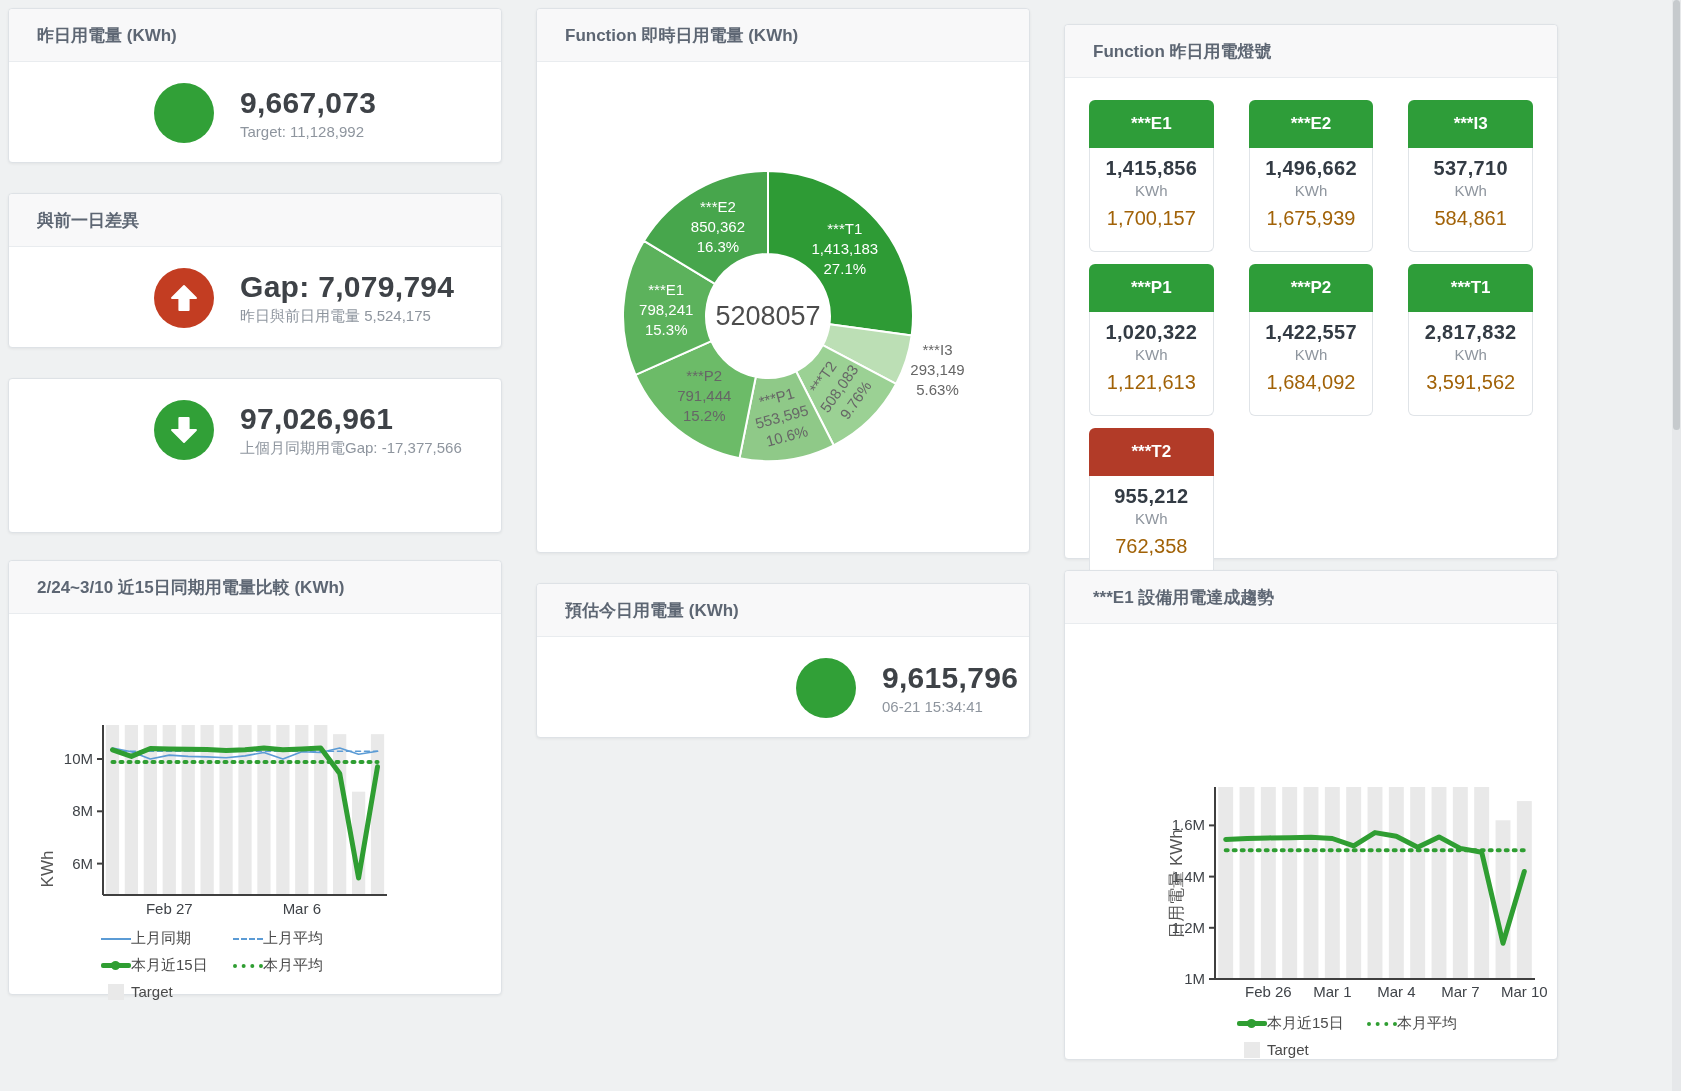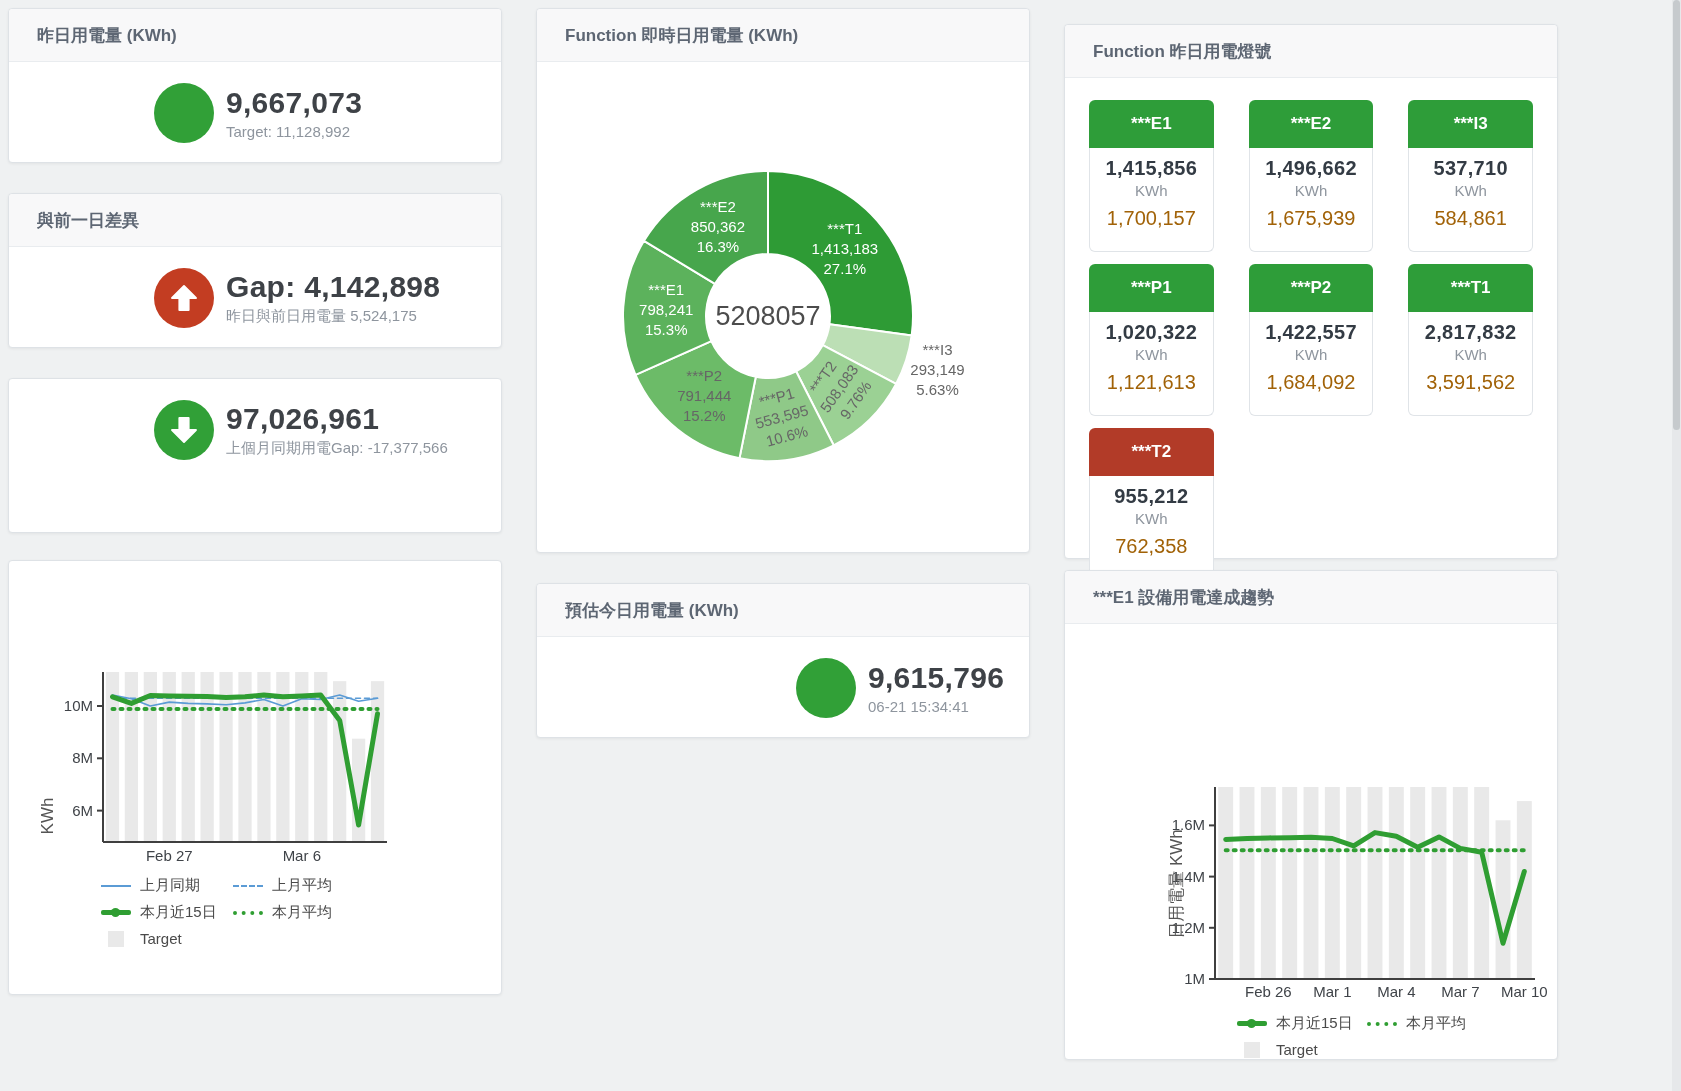--- a/index.html
+++ b/index.html
@@ -2,37 +2,37 @@
 <html><head>
 <meta charset="utf-8">
 <style>
   html,body{margin:0;padding:0;background:#eff1f2;font-family:"Liberation Sans","DejaVu Sans",sans-serif;}
   .page{position:relative;width:1681px;height:1091px;overflow:hidden;}
   .card{position:absolute;background:#fff;border:1px solid #dee2e6;border-radius:4px;
         box-shadow:0 1px 3px rgba(0,0,0,.06);box-sizing:border-box;}
   .card-header{height:52px;display:flex;align-items:center;padding:0 28px;background:#f8f8f9;
         border-bottom:1px solid #e9ecef;border-radius:4px 4px 0 0;font-size:17px;font-weight:bold;color:#5d6673;}
   
-  .kpi{display:flex;align-items:center;height:calc(100% - 52px);padding-left:145px;gap:12px;box-sizing:border-box;}
+  .kpi{display:flex;align-items:center;height:calc(100% - 52px);padding-left:145px;gap:26px;box-sizing:border-box;}
   .kpi--offset{padding-left:259px;}
   .kpi-icon{width:60px;height:60px;border-radius:50%;flex:none;display:flex;align-items:center;justify-content:center;}
   .kpi-value{font-size:30px;font-weight:bold;color:#3e4247;letter-spacing:.3px;white-space:nowrap;}
   .kpi-sub{font-size:15px;color:#8e959e;margin-top:3px;white-space:nowrap;}
   
   .tiles{display:grid;grid-template-columns:repeat(3,1fr);column-gap:35px;row-gap:12px;padding:22px 24px 0;}
   .tile-header{height:48px;border-radius:6px 6px 0 0;display:flex;align-items:center;justify-content:center;
         color:#fff;font-size:17px;font-weight:bold;}
   .tile-body{border:1px solid #e0e4e8;border-top:none;border-radius:0 0 6px 6px;text-align:center;padding:9px 4px 21px;background:#fff;}
   .tile-value{font-size:20px;font-weight:bold;color:#333b44;letter-spacing:.3px;}
   .tile-unit{font-size:15px;color:#8e959e;margin-top:2px;}
   .tile-target{font-size:20px;color:#a16207;margin-top:8px;}
   
   .legend{margin-top:10px;font-size:15px;color:#4a4a4a;}
   .legend-row{display:flex;margin-bottom:8px;}
-  .legend-item{display:flex;align-items:center;gap:9px;width:132px;flex:none;}
+  .legend-item{display:flex;align-items:center;width:132px;flex:none;}
   .legend--trend .legend-item{width:130px;}
   .sw{display:inline-block;width:30px;flex:none;position:relative;}
   svg{display:block;}
   .scroll-track{position:absolute;right:0;top:0;width:9px;height:1091px;background:#e6e8ea;}
   .scroll-thumb{position:absolute;left:1px;top:0;width:7px;height:430px;background:#c6cacd;border-radius:4px;}
 </style>
 </head>
 <body>
 
 <div class="page">
@@ -50,41 +50,42 @@
 
   <section class="card" style="left:8px;top:193px;width:494px;height:155px">
     <div class="card-header">與前一日差異</div>
     <div class="kpi">
       <div class="kpi-icon" style="background: rgb(195, 61, 34);">
         <svg viewBox="0 0 24 24" width="32" height="32" aria-hidden="true">
           <path d="M12 3 L21 12 H15.5 V21 H8.5 V12 H3 Z" fill="#ffffff" stroke="#ffffff" stroke-width="1.4" stroke-linejoin="round"></path>
         </svg>
       </div>
       <div>
-        <div class="kpi-value">Gap: 4,142,898</div>
+        <div class="kpi-value">Gap: 7,079,794</div>
         <div class="kpi-sub">昨日與前日用電量 5,524,175</div>
       </div>
     </div>
   </section>
 
   <section class="card" style="left:8px;top:378px;width:494px;height:155px">
     <div class="kpi">
       <div class="kpi-icon" style="background: rgb(49, 160, 55);">
         <svg viewBox="0 0 24 24" width="32" height="32" aria-hidden="true">
           <path d="M12 3 L21 12 H15.5 V21 H8.5 V12 H3 Z" transform="rotate(180 12 12)" fill="#ffffff" stroke="#ffffff" stroke-width="1.4" stroke-linejoin="round"></path>
         </svg>
       </div>
       <div>
         <div class="kpi-value">97,026,961</div>
         <div class="kpi-sub">上個月同期用電Gap: -17,377,566</div>
       </div>
     </div>
   </section>
 
   <section class="card" style="left:8px;top:560px;width:494px;height:435px">
+    <div class="card-header">2/24~3/10 近15日同期用電量比較 (KWh)</div>
     <svg id="compare-svg" width="492" height="305">
         <rect x="96.84" y="111" width="13.253333333333332" height="170" fill="#e9e9e9"></rect>
         <rect x="115.77333333333334" y="111" width="13.253333333333332" height="170" fill="#e9e9e9"></rect>
         <rect x="134.70666666666668" y="111" width="13.253333333333332" height="170" fill="#e9e9e9"></rect>
         <rect x="153.64000000000001" y="111" width="13.253333333333332" height="170" fill="#e9e9e9"></rect>
         <rect x="172.57333333333335" y="111" width="13.253333333333332" height="170" fill="#e9e9e9"></rect>
         <rect x="191.5066666666667" y="111" width="13.253333333333332" height="170" fill="#e9e9e9"></rect>
         <rect x="210.44" y="111" width="13.253333333333332" height="170" fill="#e9e9e9"></rect>
         <rect x="229.37333333333333" y="111" width="13.253333333333332" height="170" fill="#e9e9e9"></rect>
         <rect x="248.30666666666667" y="111" width="13.253333333333332" height="170" fill="#e9e9e9"></rect>

